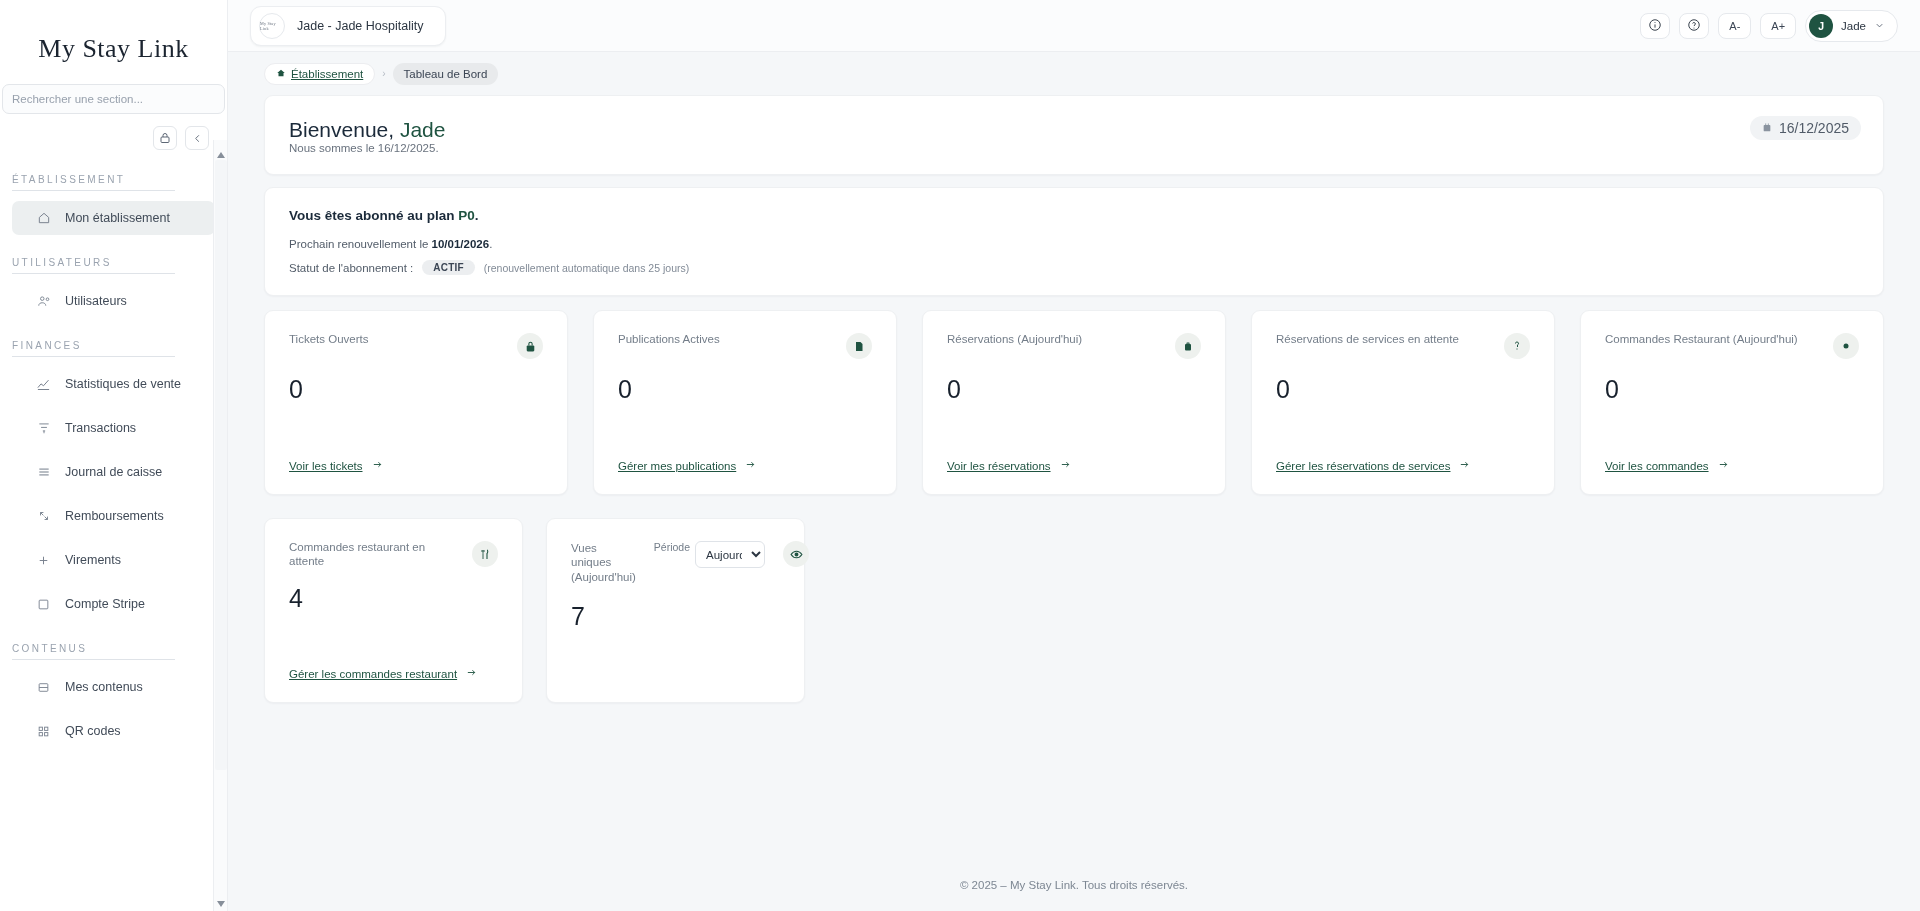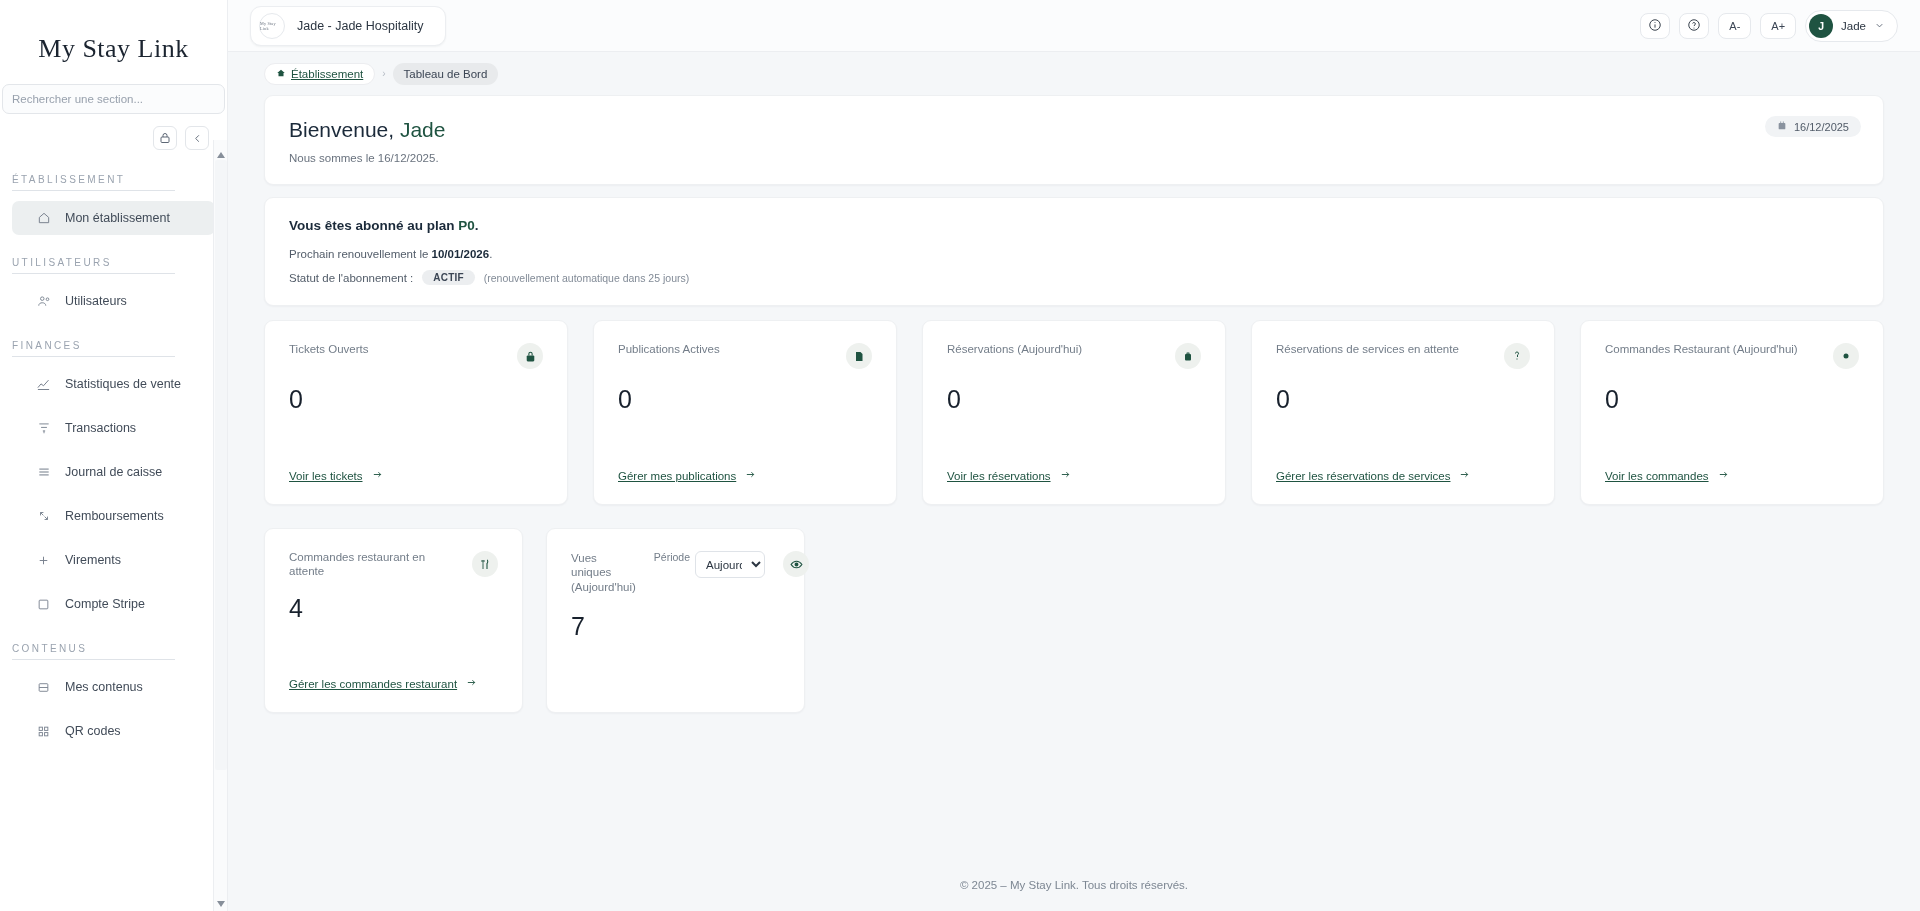--- a/index.html
+++ b/index.html
@@ -129,26 +129,26 @@
   .crumb-sep { color: #b6bdc6; font-size: 10px; }
 
   .content { flex: 1; overflow: hidden; padding: 0 36px; }
   .card {
     background: #fff; border-radius: 9px; border: 1px solid #eef0f2;
     box-shadow: 0 1px 2px rgba(20,30,45,.04);
   }
   .welcome { padding: 22px 24px 20px 24px; margin-bottom: 12px; position: relative; }
   .welcome h1 { font-size: 21px; font-weight: normal; color: #1b2a3a; }
   .welcome h1 .accent { color: #1f5341; }
-  .welcome p { font-size: 11.5px; color: #69727e; margin-top: 10px; }
+  .welcome p { font-size: 11.5px; color: #69727e; }
   .date-badge {
     position: absolute; right: 22px; top: 20px;
     display: flex; align-items: center; gap: 7px;
     background: #f1f3f5; border-radius: 12px; padding: 4px 12px;
-    font-size: 11px; color: #515b68;
+    font-size: 14px; color: #515b68;
   }
 
   .plan { padding: 20px 24px 20px 24px; margin-bottom: 14px; }
   .plan-title { font-size: 13.5px; font-weight: bold; color: #1b2a3a; }
   .plan-title .accent { color: #1f5341; }
   .plan-row { font-size: 11.5px; color: #525c69; margin-top: 15px; }
   .plan-row b { color: #1b2a3a; }
   .plan-row.status { margin-top: 10px; display: flex; align-items: center; gap: 9px; }
   .status-badge {
     background: #eceef0; border-radius: 10px; padding: 2px 11px;

